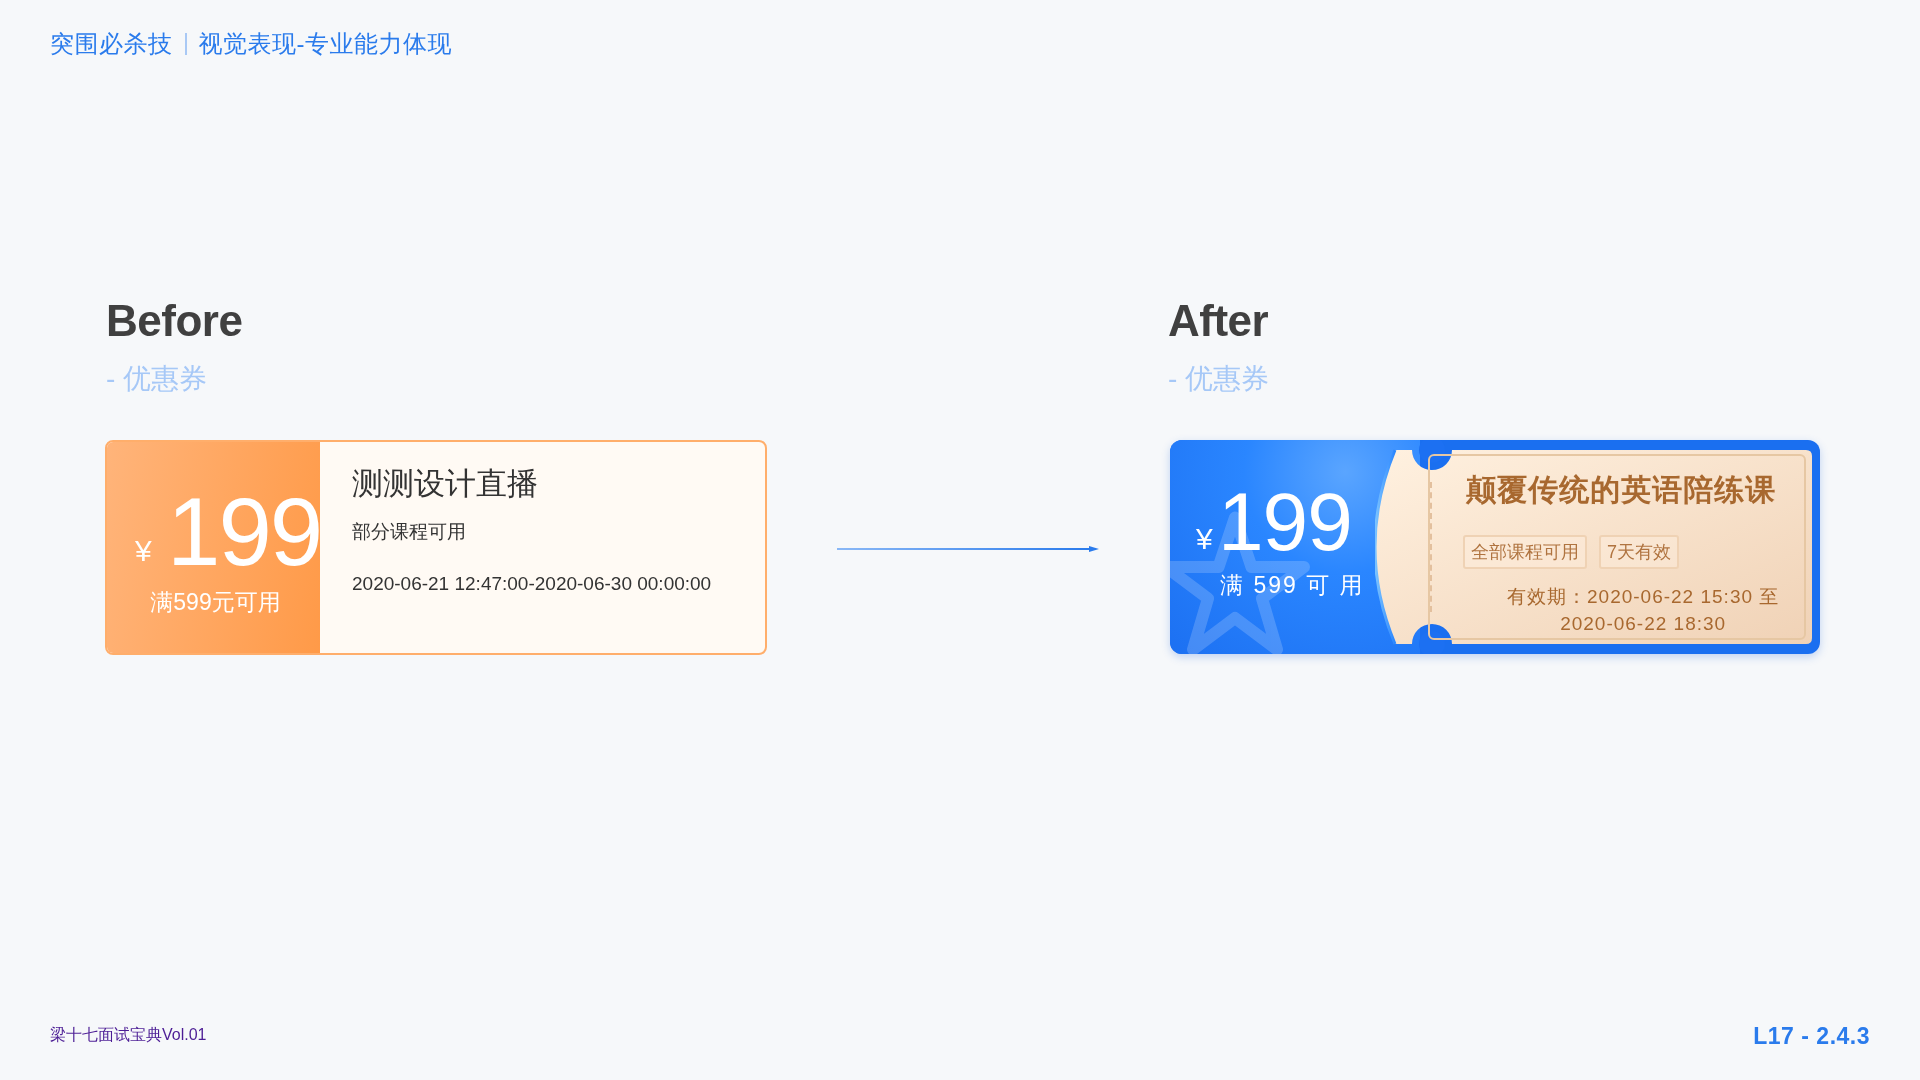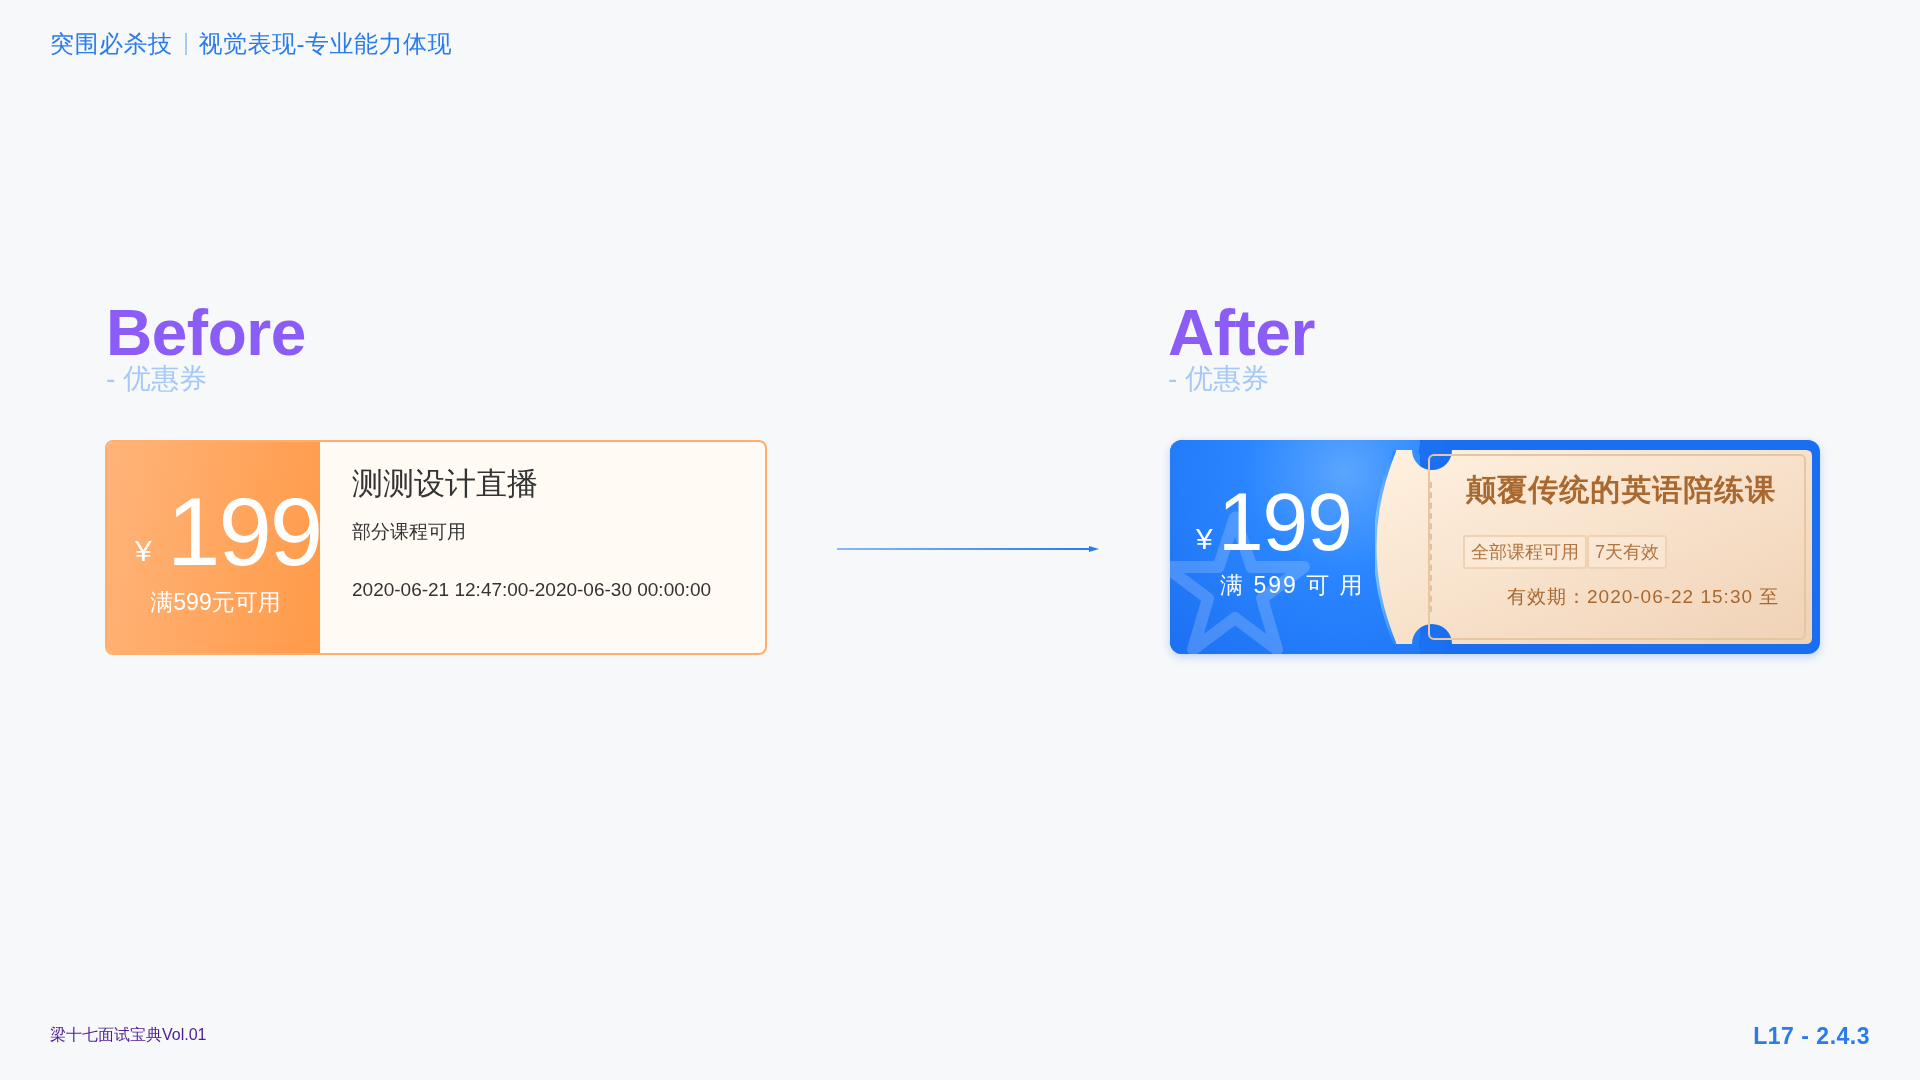--- a/index.html
+++ b/index.html
@@ -2,51 +2,51 @@
 <html><head>
 <meta charset="utf-8">
 <style>
   * { box-sizing: border-box; margin: 0; padding: 0; }
   html, body { width: 1920px; height: 1080px; overflow: hidden; }
   body { background: #f6f8fa; font-family: "Liberation Sans", "DejaVu Sans", sans-serif; position: relative; }
 
   .header { position: absolute; left: 50px; top: 28px; display: flex; align-items: center; font-size: 24px; color: #2a7bec; letter-spacing: 0.5px; }
   .header .sep { width: 2px; height: 22px; background: #a9c9f5; margin: 0 12px; }
 
-  .section-title { position: absolute; font-size: 64px; font-weight: bold; color: #8b5cf6; letter-spacing: -0.5px; }
+  .section-title { position: absolute; font-size: 44px; font-weight: bold; color: #404040; letter-spacing: -0.5px; }
   .section-sub { position: absolute; font-size: 28px; color: #a6c8f7; }
 
   
   .before-card { position: absolute; left: 105px; top: 440px; width: 662px; height: 215px; border: 2px solid #ffae6b; border-radius: 8px; background: #fffaf4; overflow: hidden; display: flex; }
   .before-left { width: 213px; height: 100%; background: linear-gradient(100deg, #ffb47a 0%, #ff9a48 100%); color: #fff; position: relative; }
   .before-left .yen { position: absolute; left: 28px; top: 92px; font-size: 30px; }
   .before-left .amount { position: absolute; left: 60px; top: 35px; font-size: 96px; font-weight: 300; letter-spacing: -2px; }
   .before-left .cond { position: absolute; left: 0; right: 12px; top: 145px; text-align: center; font-size: 23px; padding-left: 16px; }
   .before-right { flex: 1; padding: 21px 0 0 32px; color: #333; }
   .before-right .title { font-size: 31px; color: #333; margin-bottom: 14px; }
-  .before-right .scope { font-size: 19px; margin-bottom: 28px; font-family: Liberation Mono, monospace; }
+  .before-right .scope { font-size: 19px; margin-bottom: 22px; font-family: Liberation Mono, monospace; }
   .before-right .period { font-size: 19px; line-height: 33px; width: 360px; }
 
   
   .arrow { position: absolute; left: 837px; top: 546px; width: 262px; height: 6px; }
 
   
   .after-card { position: absolute; left: 1170px; top: 440px; width: 650px; height: 214px; }
   .after-bg { position: absolute; inset: 0; border-radius: 12px; background: #1a6ff0; box-shadow: 0 3px 8px rgba(30,100,220,0.25); }
   .after-left { position: absolute; left: 0; top: 0; width: 250px; height: 214px; border-radius: 12px 0 0 12px; background: radial-gradient(circle at 70% 15%, #5aa5ff 0%, #2a86ff 40%, #1c70f2 100%); overflow: hidden; color: #fff; }
   .after-left .star { position: absolute; left: -10px; top: 70px; width: 150px; height: 150px; opacity: 0.18; }
   .after-left .yen { position: absolute; left: 26px; top: 82px; font-size: 30px; }
   .after-left .amount { position: absolute; left: 48px; top: 35px; font-size: 82px; font-weight: 300; letter-spacing: -1px; }
   .after-left .cond { position: absolute; left: 50px; top: 130px; font-size: 23px; letter-spacing: 2px; }
   .cream { position: absolute; left: 205px; top: 0; width: 445px; height: 214px; }
   .inner-border { position: absolute; left: 258px; top: 14px; width: 378px; height: 186px; border: 2px solid #e6c7a3; border-radius: 6px; pointer-events: none; }
   .dash { position: absolute; left: 260px; top: 42px; height: 130px; border-left: 2px dashed #e3c09e; }
   .after-content { position: absolute; left: 293px; top: 30px; color: #a8682f; text-align: center; }
   .after-content .title { font-size: 30px; font-weight: bold; letter-spacing: 1px; margin-bottom: 12px; }
-  .tags { display: flex; margin-bottom: 14px; margin-top: 24px; }
+  .tags { display: flex; gap: 12px; margin-bottom: 14px; margin-top: 24px; }
   .tag { border: 2px solid #efd2b4; border-radius: 3px; padding: 3px 6px; font-size: 18px; color: #b07440; background: rgba(255,240,225,0.4); }
   .validity { font-size: 19px; line-height: 27px; letter-spacing: 1px; color: #a8682f; margin-left: 44px; }
 
   .footer-left { position: absolute; left: 50px; top: 1025px; font-size: 16px; color: #4c1d95; }
   .footer-right { position: absolute; right: 50px; top: 1023px; font-size: 23px; font-weight: bold; color: #2a7bec; letter-spacing: 0.5px; }
 </style>
 </head>
 <body>
 
 <div class="header">
@@ -117,18 +117,19 @@
   <div class="dash"></div>
 
   <div class="after-content">
     <div class="title">颠覆传统的英语陪练课</div>
     <div class="tags">
       <span class="tag">全部课程可用</span>
       <span class="tag">7天有效</span>
     </div>
     <div class="validity">
       <div>有效期：2020-06-22 15:30 至</div>
+      <div>2020-06-22 18:30</div>
     </div>
   </div>
 </div>
 
 <div class="footer-left">梁十七面试宝典Vol.01</div>
 <div class="footer-right">L17 - 2.4.3</div>
 
 </body></html>

